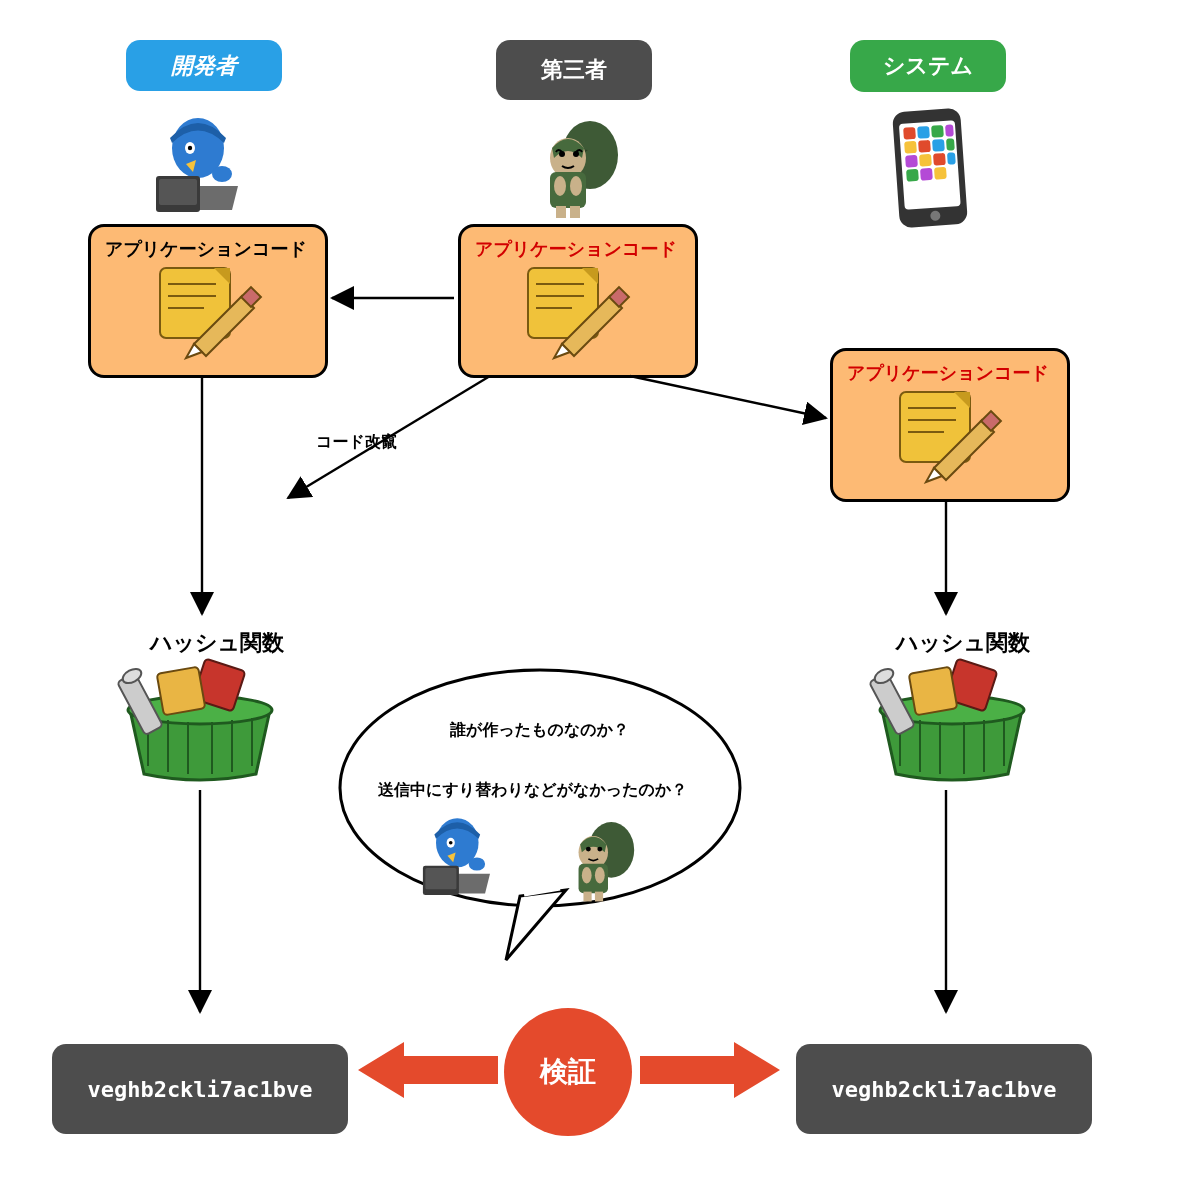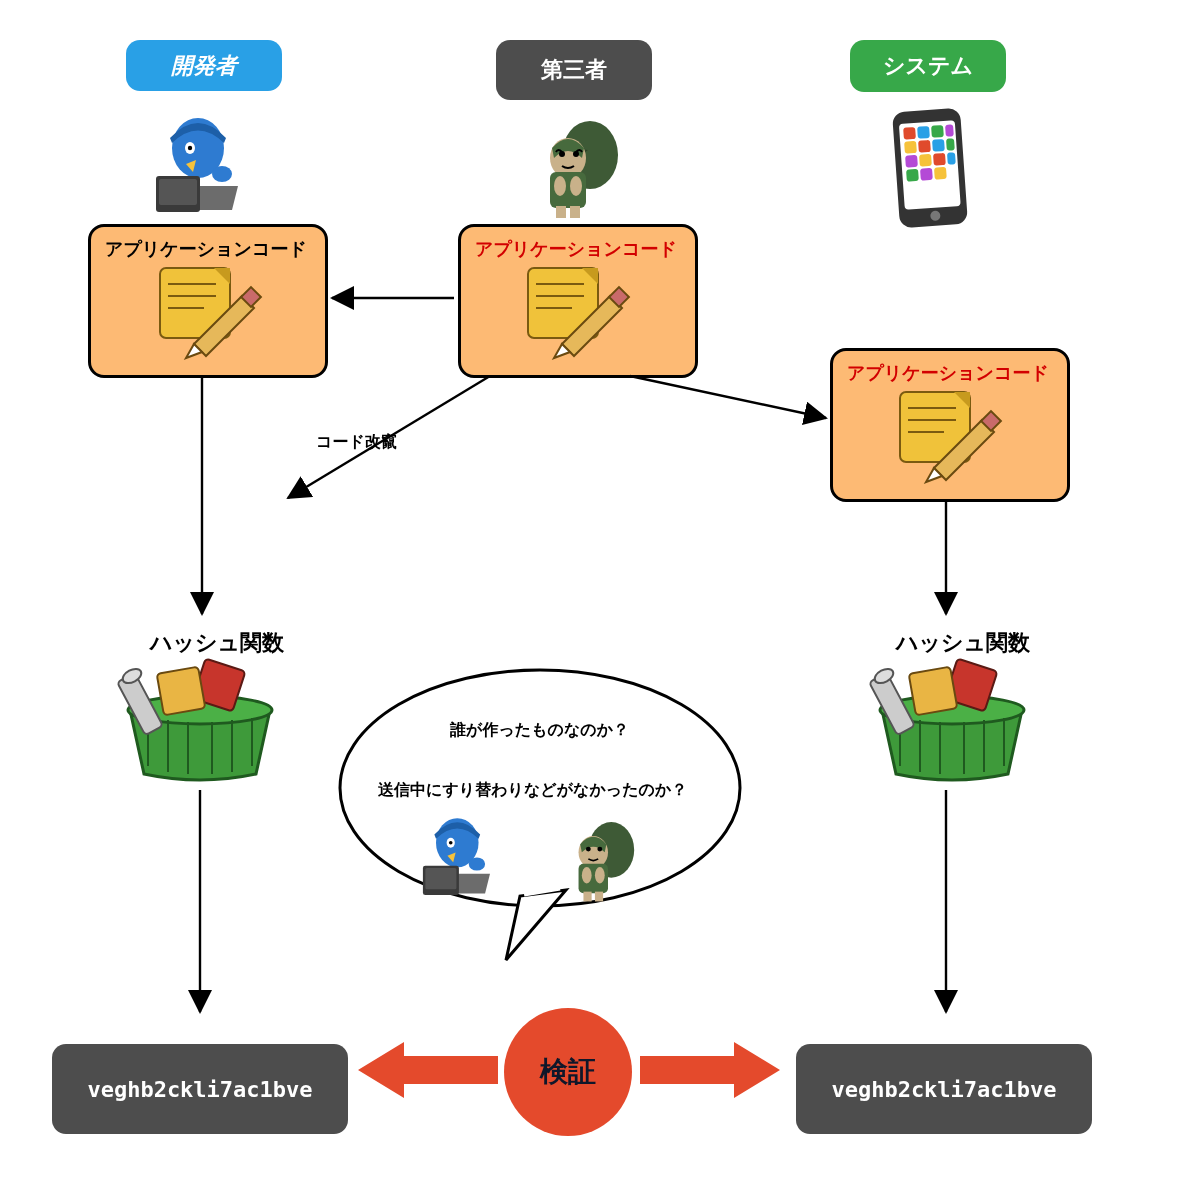--- a/index.html
+++ b/index.html
@@ -5,21 +5,21 @@
   html,body{margin:0;padding:0;width:1200px;height:1200px;background:#fff;font-family:"Hiragino Sans","Hiragino Kaku Gothic ProN","Yu Gothic",Meiryo,sans-serif;position:relative;}
   .pill{position:absolute;color:#fff;font-weight:700;border-radius:14px;text-align:center;display:flex;align-items:center;justify-content:center;font-size:22px;}
   .pill.blue{background:#29A0E6;}
   .pill.gray{background:#4D4D4D;}
   .pill.green{background:#37A849;}
   .card{position:absolute;border:3px solid #000;border-radius:16px;background:#fdba74;}
   .card .lbl{font-weight:700;font-size:18px;padding:10px 0 4px 14px;white-space:nowrap;}
   .card .lbl.red{color:#D20000;}
   .hash{position:absolute;white-space:nowrap;font-weight:700;font-size:22px;}
   .hashbox{position:absolute;background:#4D4D4D;color:#fff;border-radius:14px;display:flex;align-items:center;justify-content:center;font-weight:700;font-family:Menlo,Consolas,monospace;font-size:22px;margin-top:20px;}
-  .verify{position:absolute;background:#E44A2C;color:#0f172a;border-radius:50%;display:flex;align-items:center;justify-content:center;font-weight:700;font-size:28px;}
+  .verify{position:absolute;background:#E44A2C;color:#ffffff;border-radius:50%;display:flex;align-items:center;justify-content:center;font-weight:700;font-size:28px;}
   .tinylabel{position:absolute;font-weight:700;font-size:16px;}
   .bubble-text{position:absolute;font-weight:700;font-size:16px;white-space:nowrap;}
   svg.abs{position:absolute;overflow:visible;}
 </style>
 </head>
 <body>
 
 <div class="pill blue" style="left:126px;top:40px;width:156px;height:51px;font-style:italic;">開発者</div>
 <div class="pill gray" style="left:496px;top:40px;width:156px;height:60px;">第三者</div>
 <div class="pill green" style="left:850px;top:40px;width:156px;height:52px;">システム</div>

